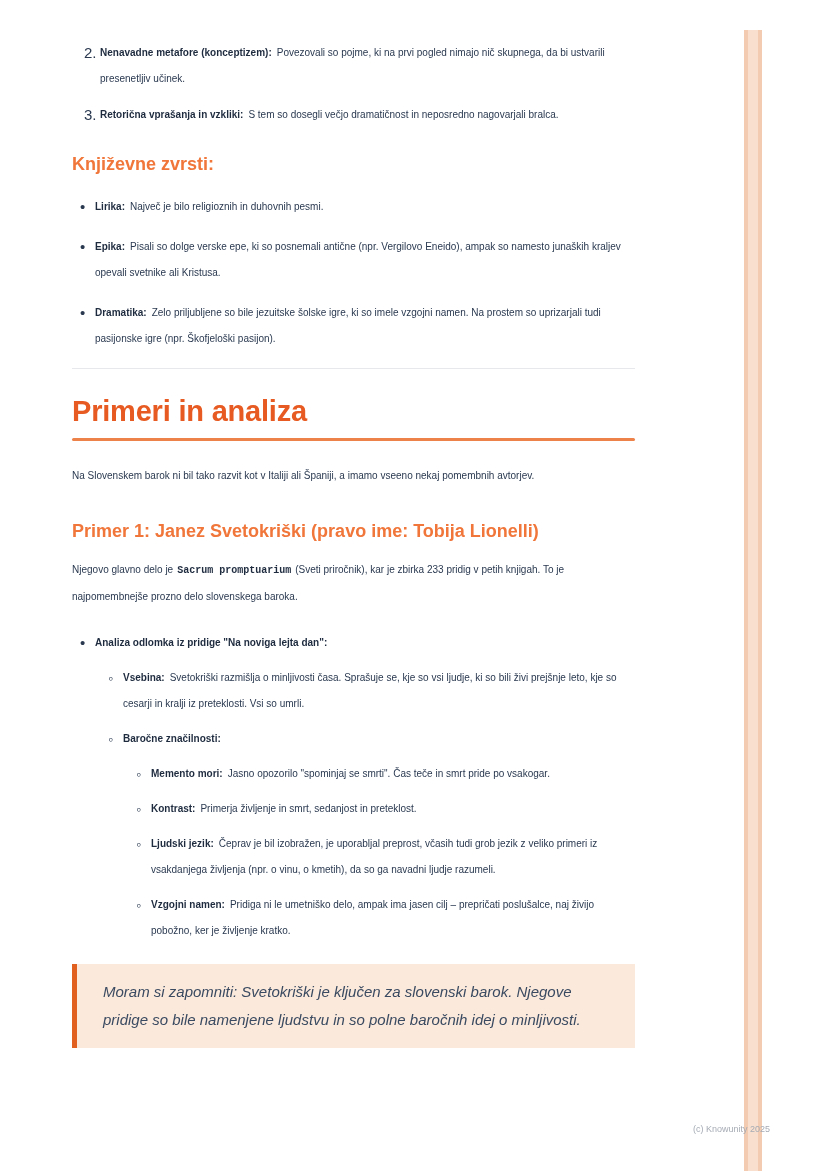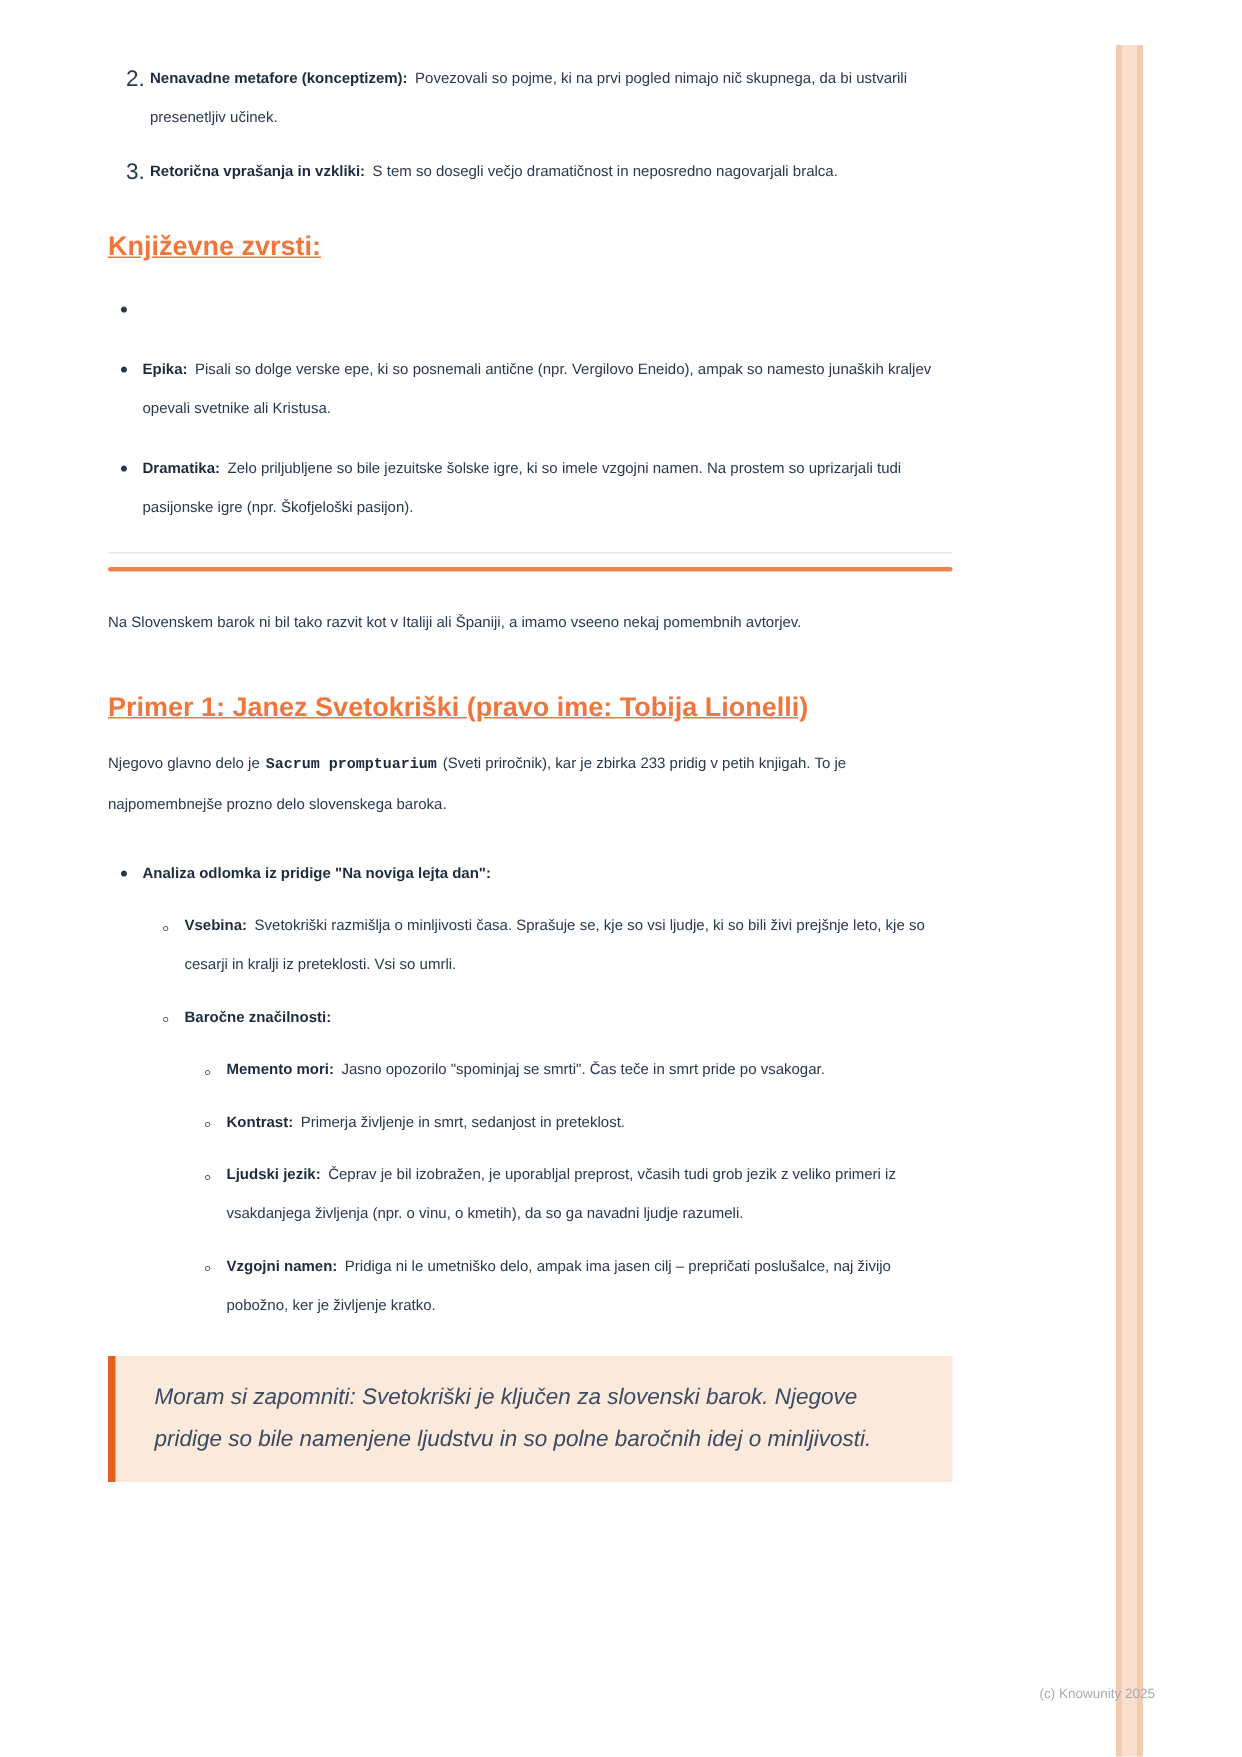--- a/index.html
+++ b/index.html
@@ -30,21 +30,21 @@
   .mid-bold { margin: 0 4px; font-family: Liberation Mono, monospace; }
 
   .li { display: flex; align-items: flex-start; }
   .nlist .li { margin-bottom: 10px; }
   .num { flex: none; width: 16px; margin-left: 12px; font-size: 15px; line-height: 26px; }
   .marker { flex: none; width: 15px; margin-left: 8px; font-size: 15px; line-height: 26px; color: #2A3950; }
   .marker.o { font-size: 14px; }
 
   h2.sub {
     color: #F0763A; font-size: 18px; font-weight: bold;
-    margin: 24px 0 18px 0; line-height: 24px; text-decoration: underline;
+    margin: 24px 0 18px 0; line-height: 24px;
   }
   .blist .li { margin-bottom: 14px; }
   .blist .li:last-child { margin-bottom: 0; }
 
   hr.divider { border: none; border-top: 1px solid #E6E8EC; margin: 16px 0 0 0; }
 
   h1.main {
     color: #E75A21; font-size: 29px; font-weight: bold;
     margin: 24px 0 0 0; line-height: 36px; letter-spacing: -0.2px;
   }
@@ -91,33 +91,35 @@
         <span class="num">3.</span>
         <p class="txt"><b class="lead">Retorična vprašanja in vzkliki:</b><span>S tem so dosegli večjo dramatičnost in neposredno nagovarjali bralca.</span></p>
       </div>
     </div>
 
     <h2 class="sub">Književne zvrsti:</h2>
 
     <div class="blist">
       <div class="li">
         <span class="marker">•</span>
+        <p class="txt"><b class="lead">Lirika:</b><span>Največ je bilo religioznih in duhovnih pesmi.</span></p>
       </div>
       <div class="li">
         <span class="marker">•</span>
         <p class="txt"><b class="lead">Epika:</b><span>Pisali so dolge verske epe, ki so posnemali antične (npr. Vergilovo Eneido), ampak so namesto junaških kraljev opevali svetnike ali Kristusa.</span></p>
       </div>
       <div class="li">
         <span class="marker">•</span>
         <p class="txt"><b class="lead">Dramatika:</b><span>Zelo priljubljene so bile jezuitske šolske igre, ki so imele vzgojni namen. Na prostem so uprizarjali tudi pasijonske igre (npr. Škofjeloški pasijon).</span></p>
       </div>
     </div>
 
     <hr class="divider">
 
+    <h1 class="main">Primeri in analiza</h1>
     <div class="h1-underline"></div>
 
     <p class="para">Na Slovenskem barok ni bil tako razvit kot v Italiji ali Španiji, a imamo vseeno nekaj pomembnih avtorjev.</p>
 
     <h2 class="sub primer">Primer 1: Janez Svetokriški (pravo ime: Tobija Lionelli)</h2>
 
     <p class="txt"><span>Njegovo glavno delo je</span><b class="mid-bold">Sacrum promptuarium</b><span>(Sveti priročnik), kar je zbirka 233 pridig v petih knjigah. To je najpomembnejše prozno delo slovenskega baroka.</span></p>
 
     <div class="blist analysis">
       <div class="li l1 sp">

